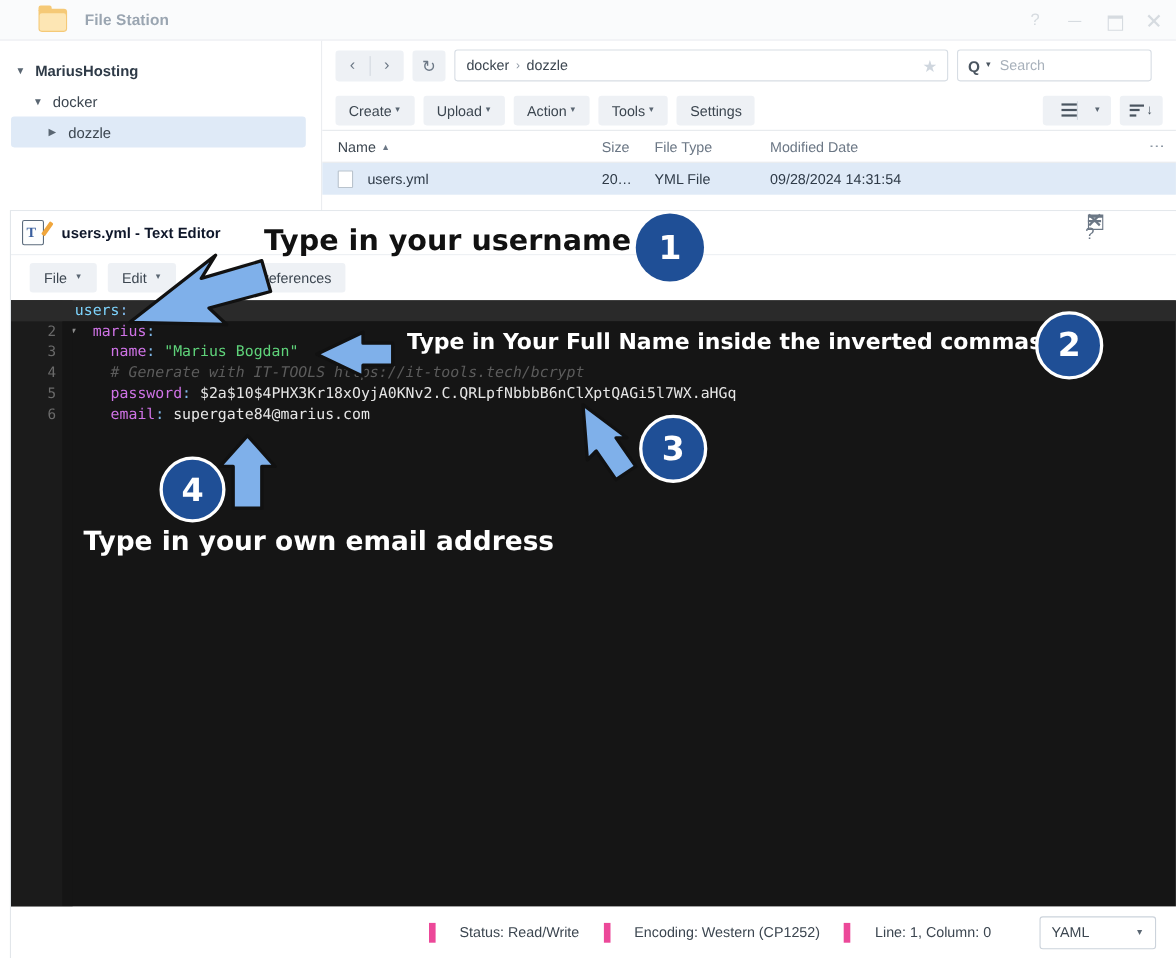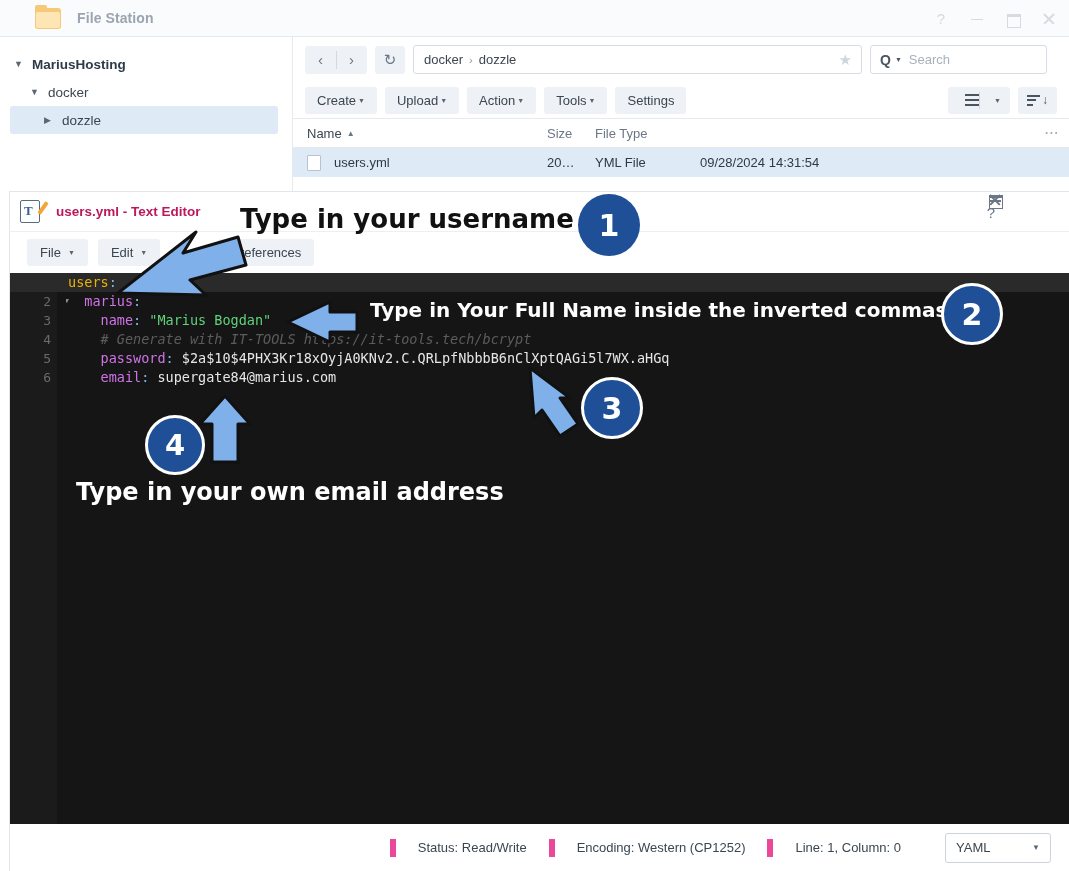--- a/index.html
+++ b/index.html
@@ -125,21 +125,21 @@
     background: #ffffff; box-shadow: 0 0 0 1px #e2e6ea; }
   #te-titlebar { height: 40px; background: #ffffff; display: flex; align-items: center;
     position: relative; border-bottom: 1px solid #edf0f3; }
   .te-icon { position: relative; width: 24px; height: 24px; margin-left: 10px; }
   .te-icon .page { position: absolute; left: 0; top: 0; width: 20px; height: 23px;
     background: #fdfefe; border: 1.5px solid #5b6b7c; border-radius: 2px; }
   .te-icon .tchar { position: absolute; left: 4px; top: 3px; font-size: 13px;
     font-weight: bold; color: #3a5f9e; font-family: "Liberation Serif", serif; }
   .te-icon .pencil { position: absolute; right: -1px; top: 1px; width: 4px; height: 14px;
     background: #f0a63c; transform: rotate(35deg); border-radius: 1px; }
-  #te-title { margin-left: 12px; font-size: 13.5px; font-weight: bold; color: #be185d; }
+  #te-title { margin-left: 12px; font-size: 13.5px; font-weight: bold; color: #0f172a; }
   #te-winctrls { position: absolute; right: 14px; top: 0; height: 40px;
     display: flex; align-items: center; gap: 20px; }
   #te-winctrls .wc { color: #6b7785; font-size: 15px; }
   #te-winctrls .wc-min::before, #te-winctrls .wc-max::before,
   #te-winctrls .wc-close::before, #te-winctrls .wc-close::after { background: #6b7785; }
   #te-winctrls .wc-max::before { background: none; border-color: #6b7785; }
 
   #te-menubar { height: 41px; background: #ffffff; display: flex; align-items: center;
     padding-left: 17px; gap: 10px; }
   .mbtn { height: 27px; background: #eef1f5; border-radius: 3px; padding: 0 13px;
@@ -153,21 +153,21 @@
     font-family: "DejaVu Sans Mono", monospace; font-size: 13px; color: #6a6a6a;
     position: relative; }
   .gline.active { background: #2e2e2e; color: #9a9a9a; }
   .gline .fold { position: absolute; right: -12px; top: 0; font-size: 7px; color: #8a8a8a; }
   #gutter-edge { position: absolute; left: 47px; top: 0; width: 9px; height: 551px;
     background: #151515; }
   #code { position: absolute; left: 58px; top: 0; right: 0; height: 551px;
     font-family: "DejaVu Sans Mono", monospace; font-size: 13.5px; }
   .cline { height: 19px; line-height: 19px; white-space: pre; }
   .cline.active-bg { background: #2a2a2a; margin-left: -58px; padding-left: 58px; }
-  .k { color: #eab308; }
+  .k { color: #7dd3fc; }
   .kk { color: #cf73e6; }
   .p { color: #7fb7e8; }
   .s { color: #5fd37a; }
   .c { color: #5c5c5c; font-style: italic; }
   .v { color: #e6e6e6; }
 
   #te-status { height: 47px; background: #ffffff; display: flex; align-items: center;
     justify-content: flex-end; padding-right: 18px; gap: 0; font-size: 13px; color: #3c4650; }
   .st-item { padding: 0 22px; border-left: 6px solid #ec4899; line-height: 18px; }
   #lang-select { margin-left: 22px; width: 106px; height: 30px; border: 1px solid #ccd3db;
@@ -290,20 +290,21 @@
           </div>
         </div>
 
         <div id="fs-listhdr">
           <div class="col-name">
             <span>Name</span>
             <span class="asc">▲</span>
           </div>
           <div class="col-size">Size</div>
           <div class="col-type">File Type</div>
+          <div class="col-date">Modified Date</div>
           <div class="hdr-kebab">⋮</div>
         </div>
 
         <div id="fs-row">
           <div class="chk"></div>
           <div class="nm">users.yml</div>
           <div class="col-size">20…</div>
           <div class="col-type">YML File</div>
           <div class="col-date">09/28/2024 14:31:54</div>
         </div>

